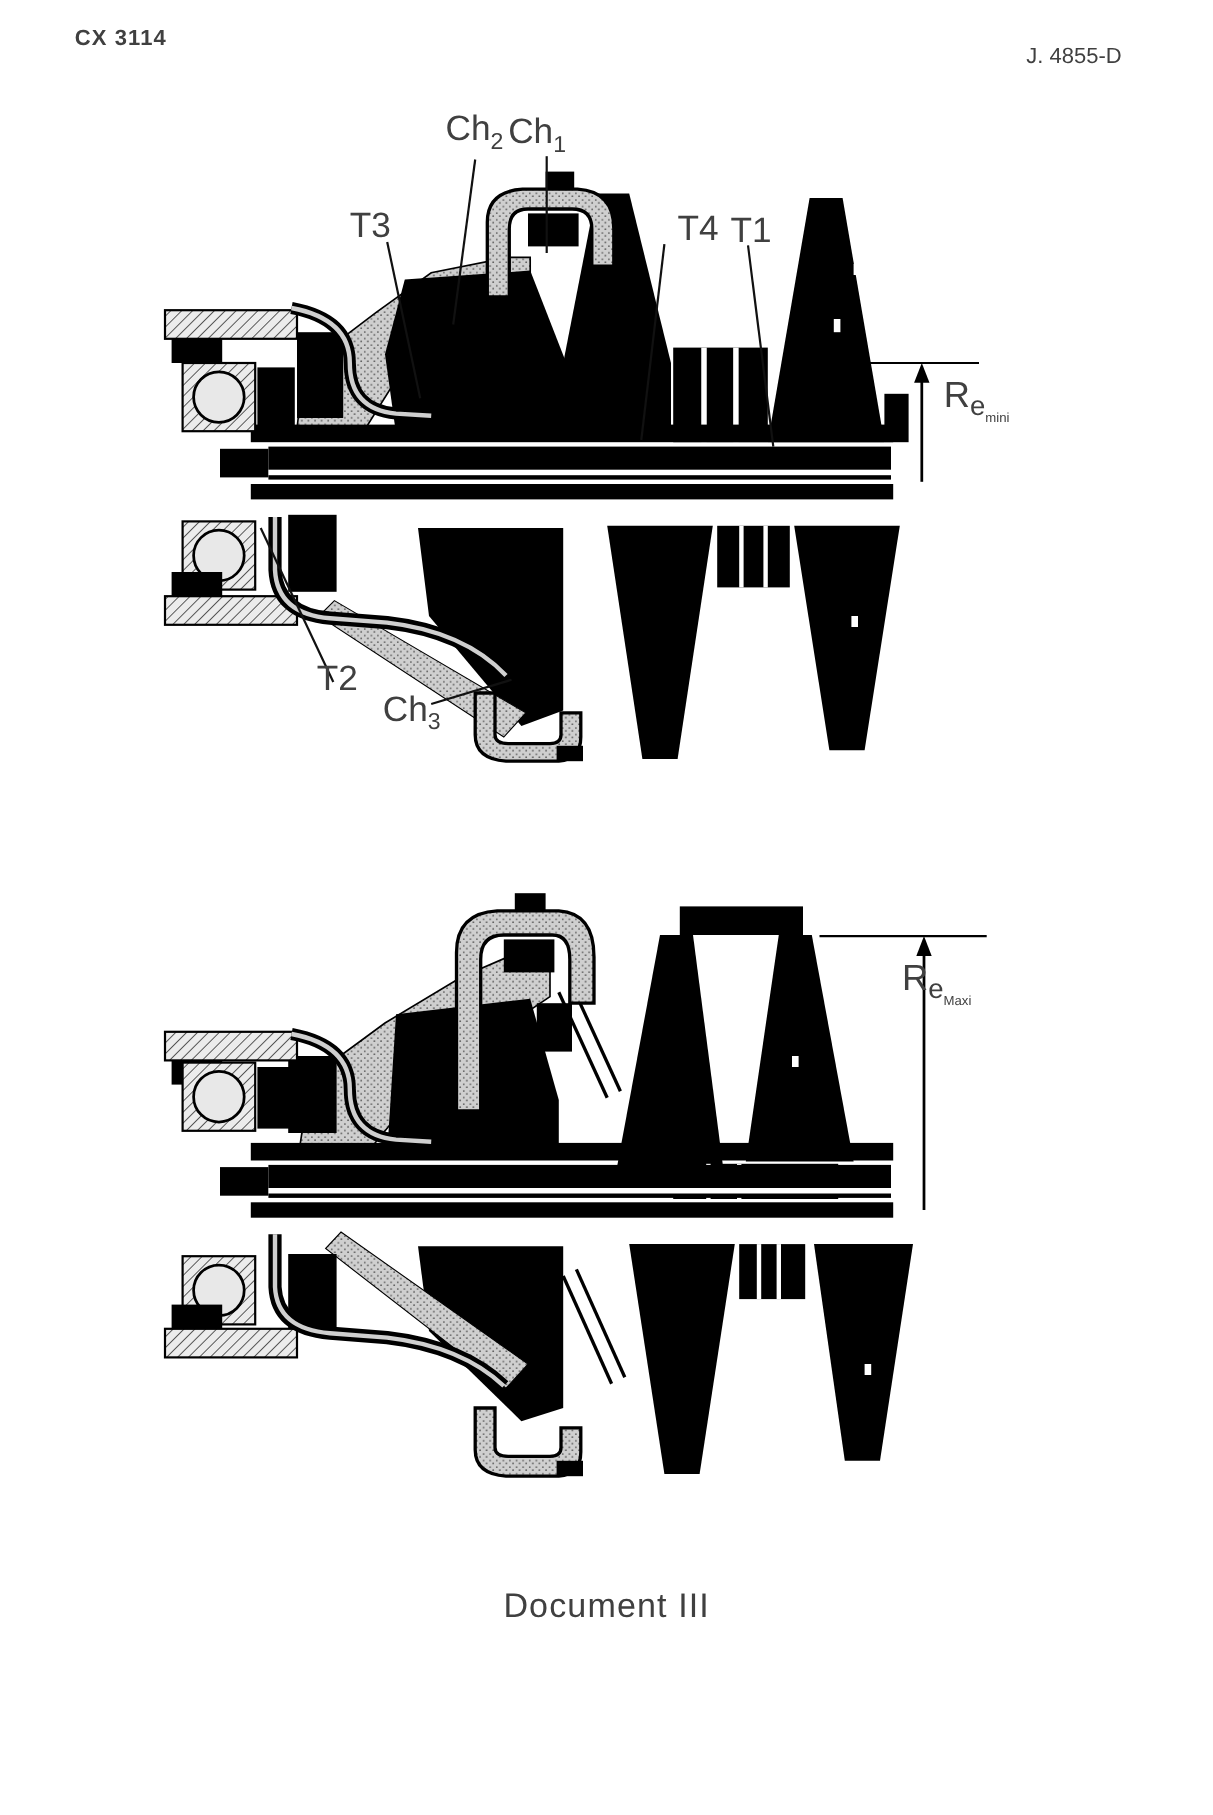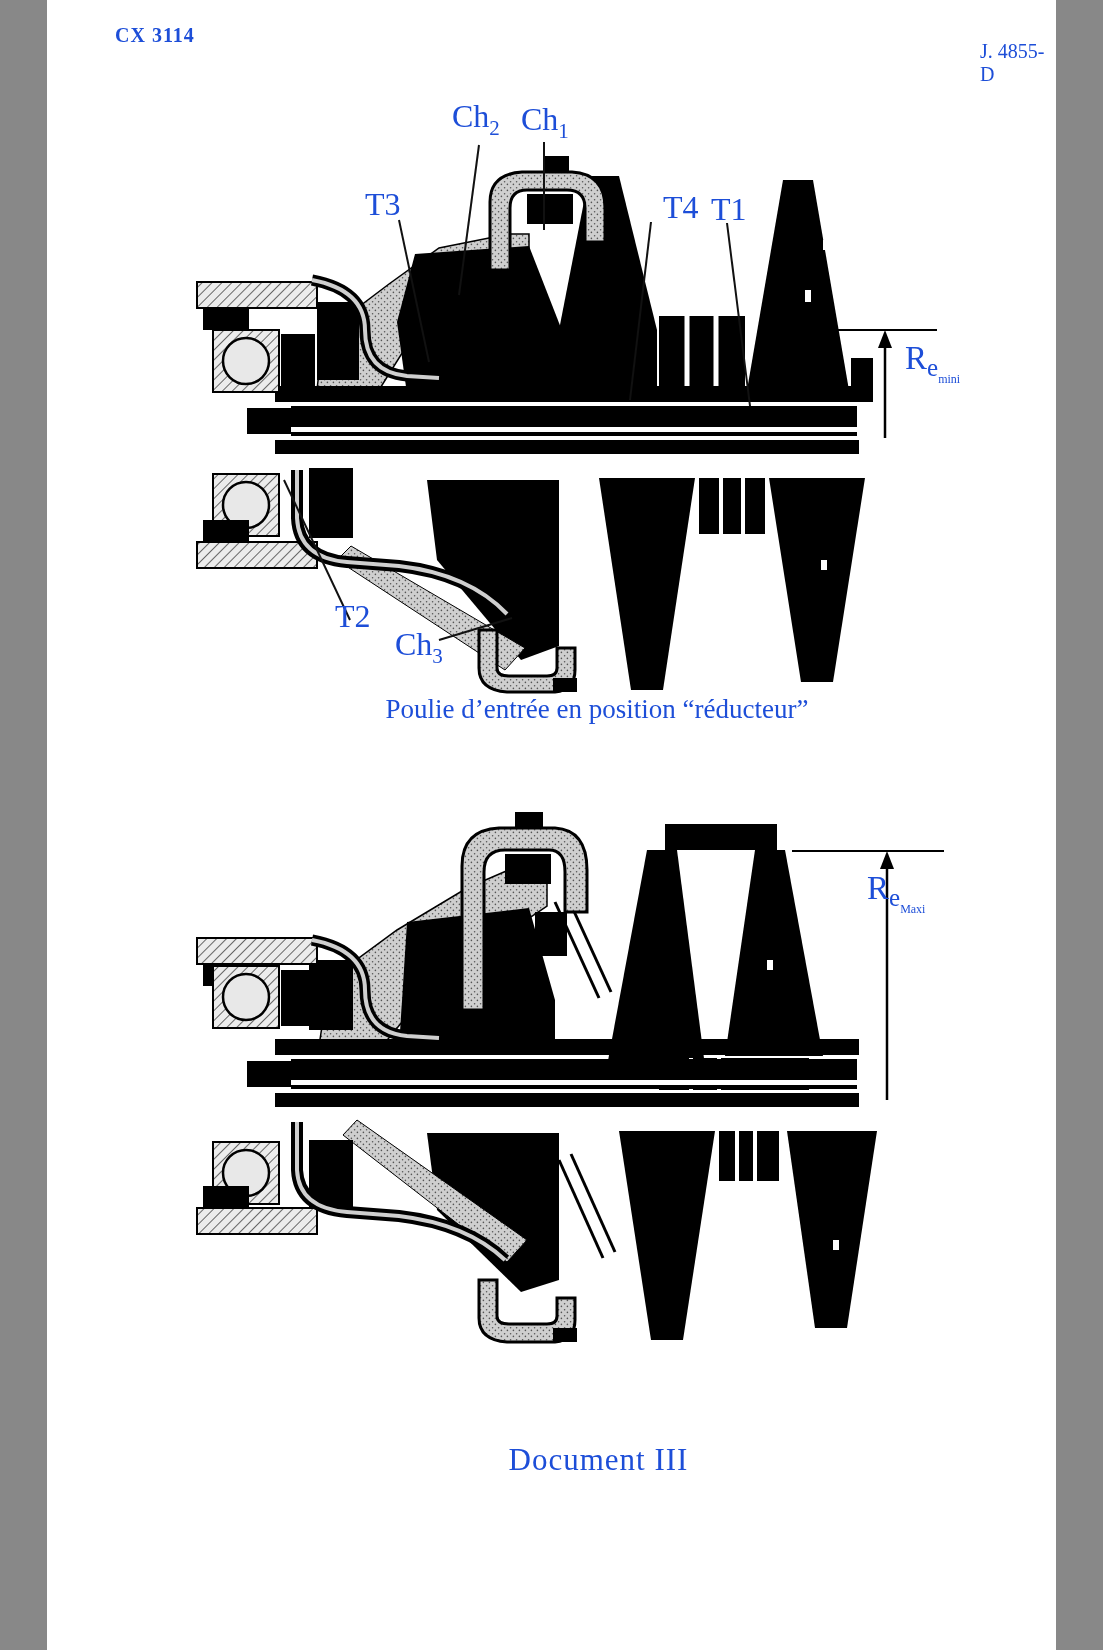--- a/index.html
+++ b/index.html
@@ -1,18 +1,18 @@
 <!DOCTYPE html>
 <html><head>
 <meta charset="utf-8">
 <style>
   html,body{margin:0;padding:0;background:#888;}
   .page{
-    position:relative;width:1009px;height:1650px;background:#ffffff;
-    font-family:Liberation Serif, serif;color:#1d4ed8;
+    position:relative;width:1103px;height:1650px;background:#ffffff;
+    font-family:Liberation Sans, sans-serif;color:#404040;
     overflow:hidden;margin:0 auto;
   }
   .hdr{position:absolute;font-size:20px;}
   .hdr-left{left:68px;top:24px;font-weight:bold;letter-spacing:1px;}
   .hdr-right{left:933px;top:40px;}
   .fig{position:absolute;left:60px;width:900px;margin:0;padding:0;}
   .fig1{top:90px;height:660px;}
   .fig2{top:810px;height:600px;}
   .fig svg{position:absolute;left:0;top:0;}
   .lbl{position:absolute;font-size:32px;line-height:1;white-space:nowrap;}
@@ -134,29 +134,28 @@
       </g>
 
       <g>
         <line x1="718" y1="240" x2="830" y2="240" stroke="#000" stroke-width="2"></line>
         <line x1="778" y1="252" x2="778" y2="348" stroke="#000" stroke-width="2.5"></line>
         <polygon points="778,240 771,258 785,258" fill="#000"></polygon>
       </g>
     </svg>
 
     <span class="lbl" style="left:345px;top:10px"><span>Ch</span><span class="sub">2</span></span>
-    <span class="lbl" style="left:414px;top:13px"><span>Ch</span><span class="sub">1</span></span>
+    <span class="lbl" style="left:402px;top:13px"><span>Ch</span><span class="sub">1</span></span>
     <span class="lbl" style="left:258px;top:98px">T3</span>
     <span class="lbl" style="left:556px;top:101px">T4</span>
     <span class="lbl" style="left:604px;top:103px">T1</span>
     <span class="lbl" style="left:228px;top:510px">T2</span>
     <span class="lbl" style="left:288px;top:538px"><span>Ch</span><span class="sub">3</span></span>
     <span class="lbl re-lbl" style="left:798px;top:252px"><span class="re-main">R</span><span class="re-e">e</span><span class="re-sub">mini</span></span>
 
-    <figcaption class="caption">Poulie d’entrée en position “réducteur”</figcaption>
   </figure>
 
   <figure class="fig fig2">
     <svg viewBox="0 0 900 560" width="900" height="560">
 
       <g>
         <rect x="558" y="14" width="112" height="26" fill="#000"></rect>
         <polygon points="540,40 570,40 598,256 500,256" fill="#000"></polygon>
         <polygon points="648,40 678,40 716,246 618,246" fill="#000"></polygon>
         <rect x="552" y="248" width="150" height="32" fill="#000"></rect>

